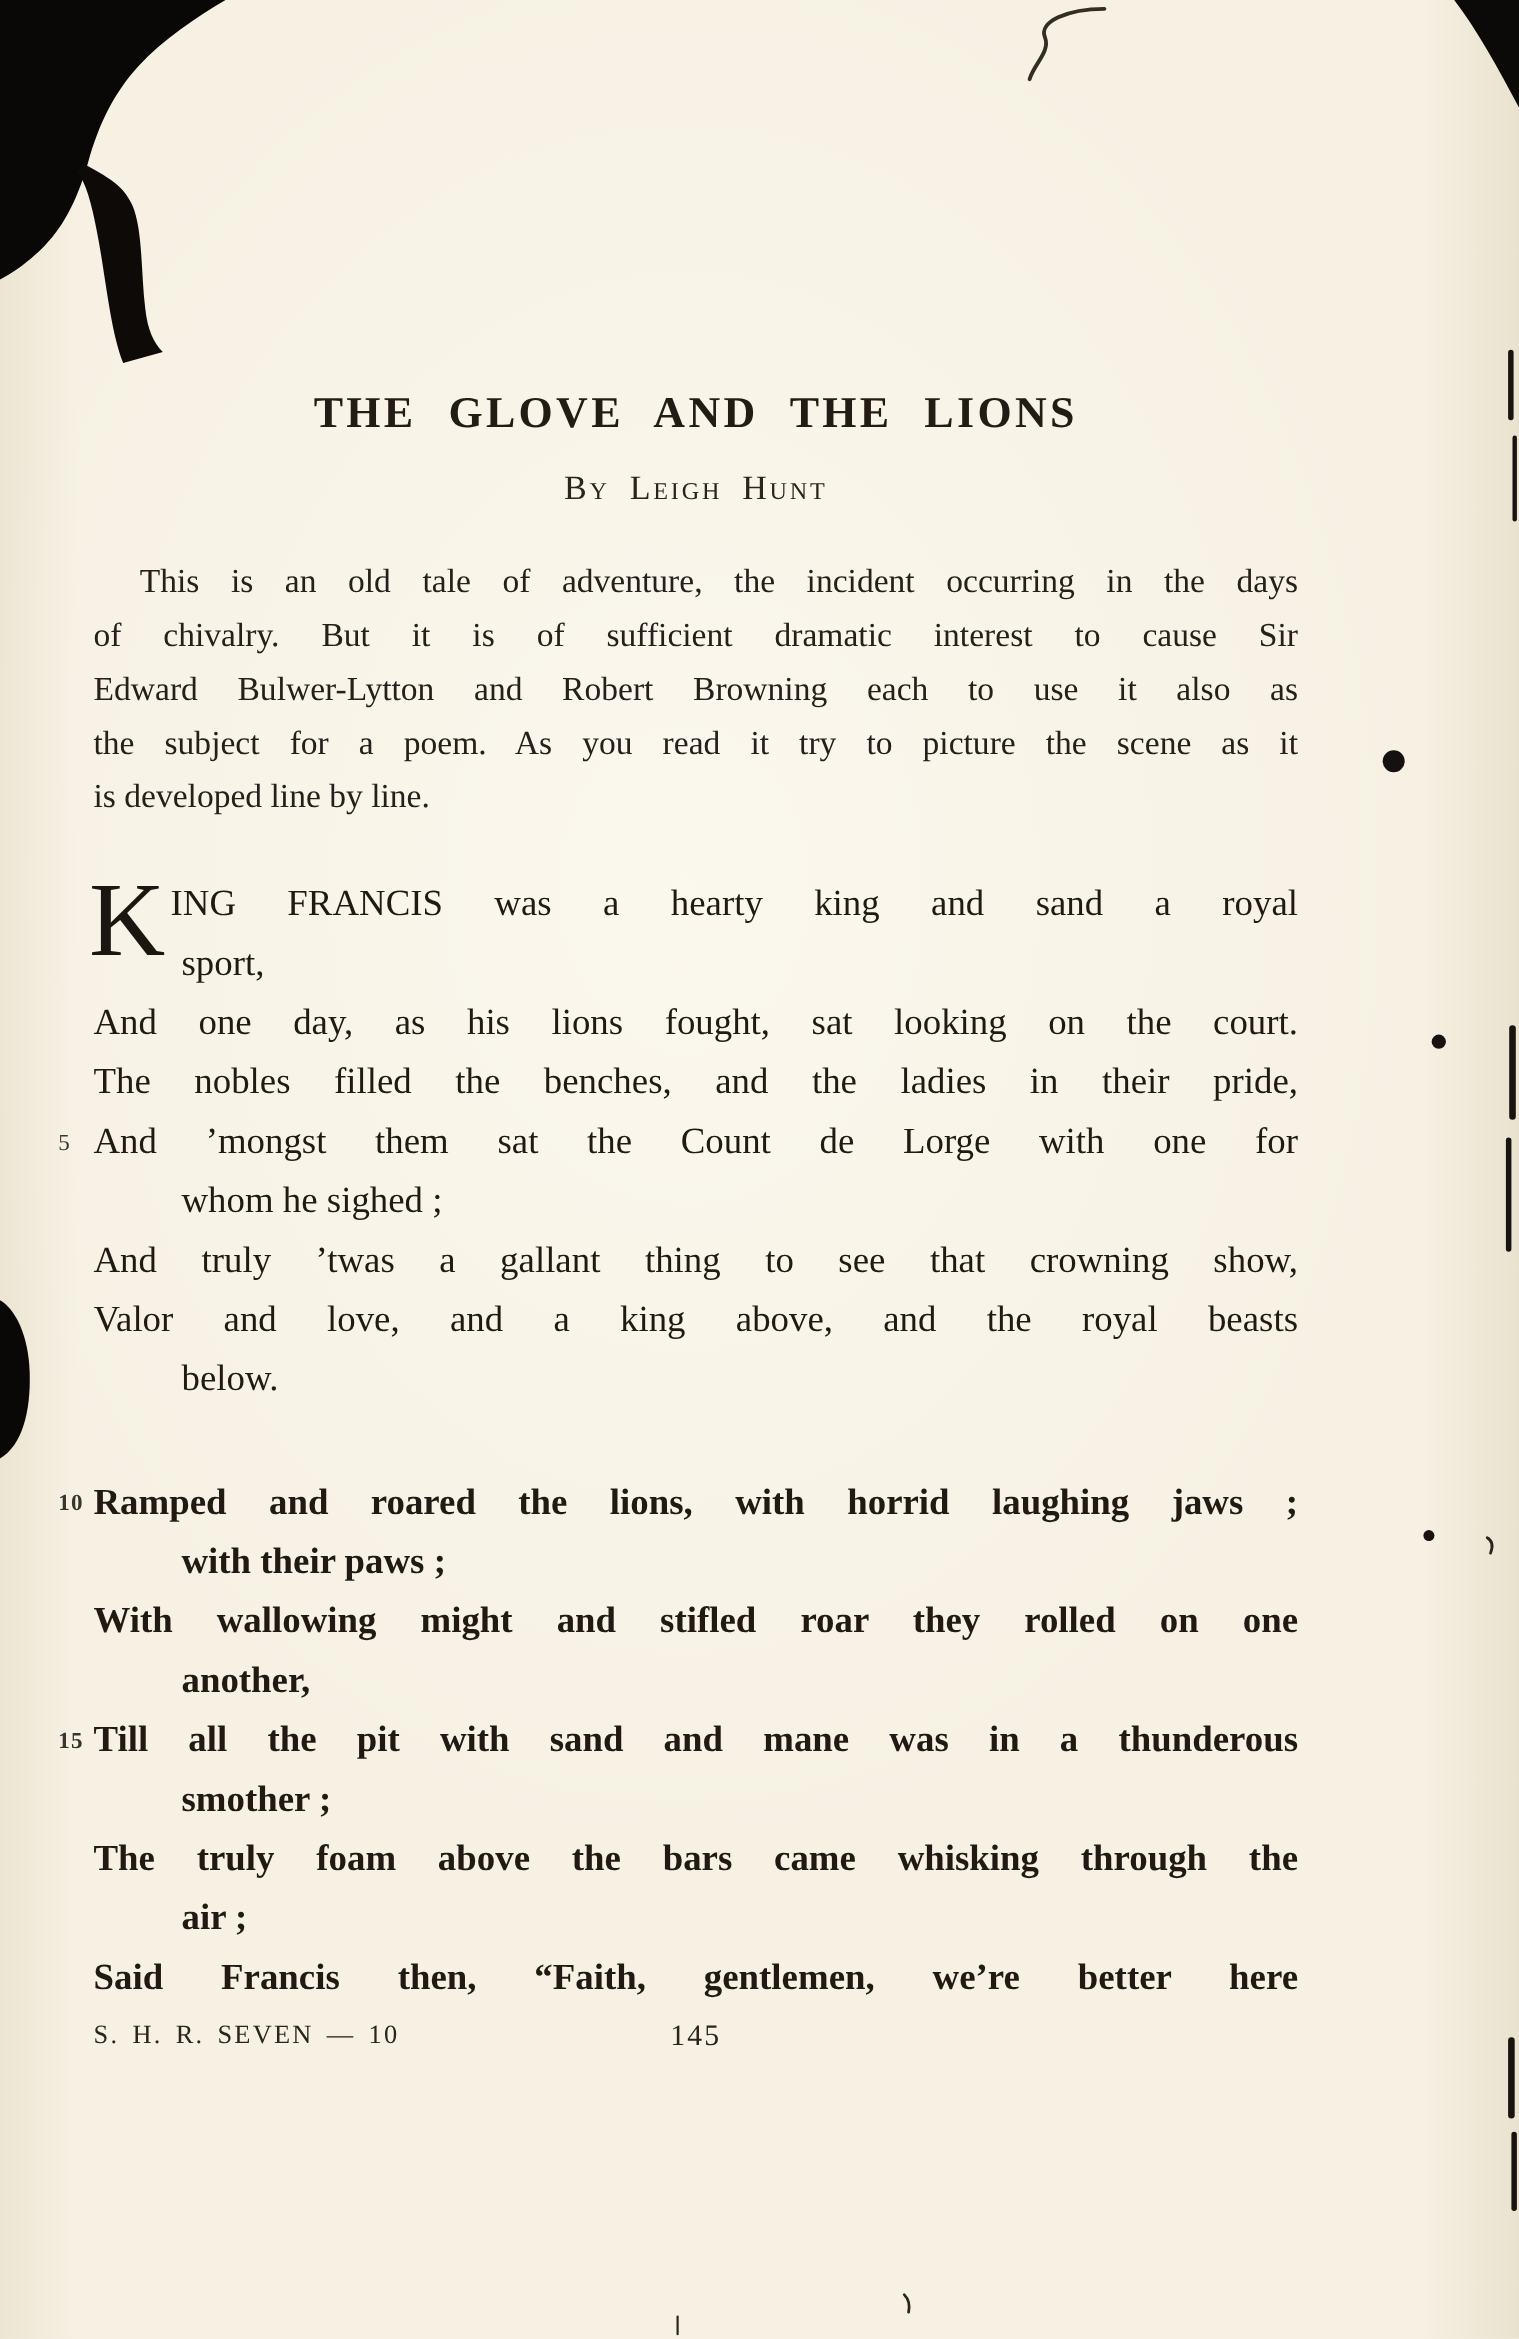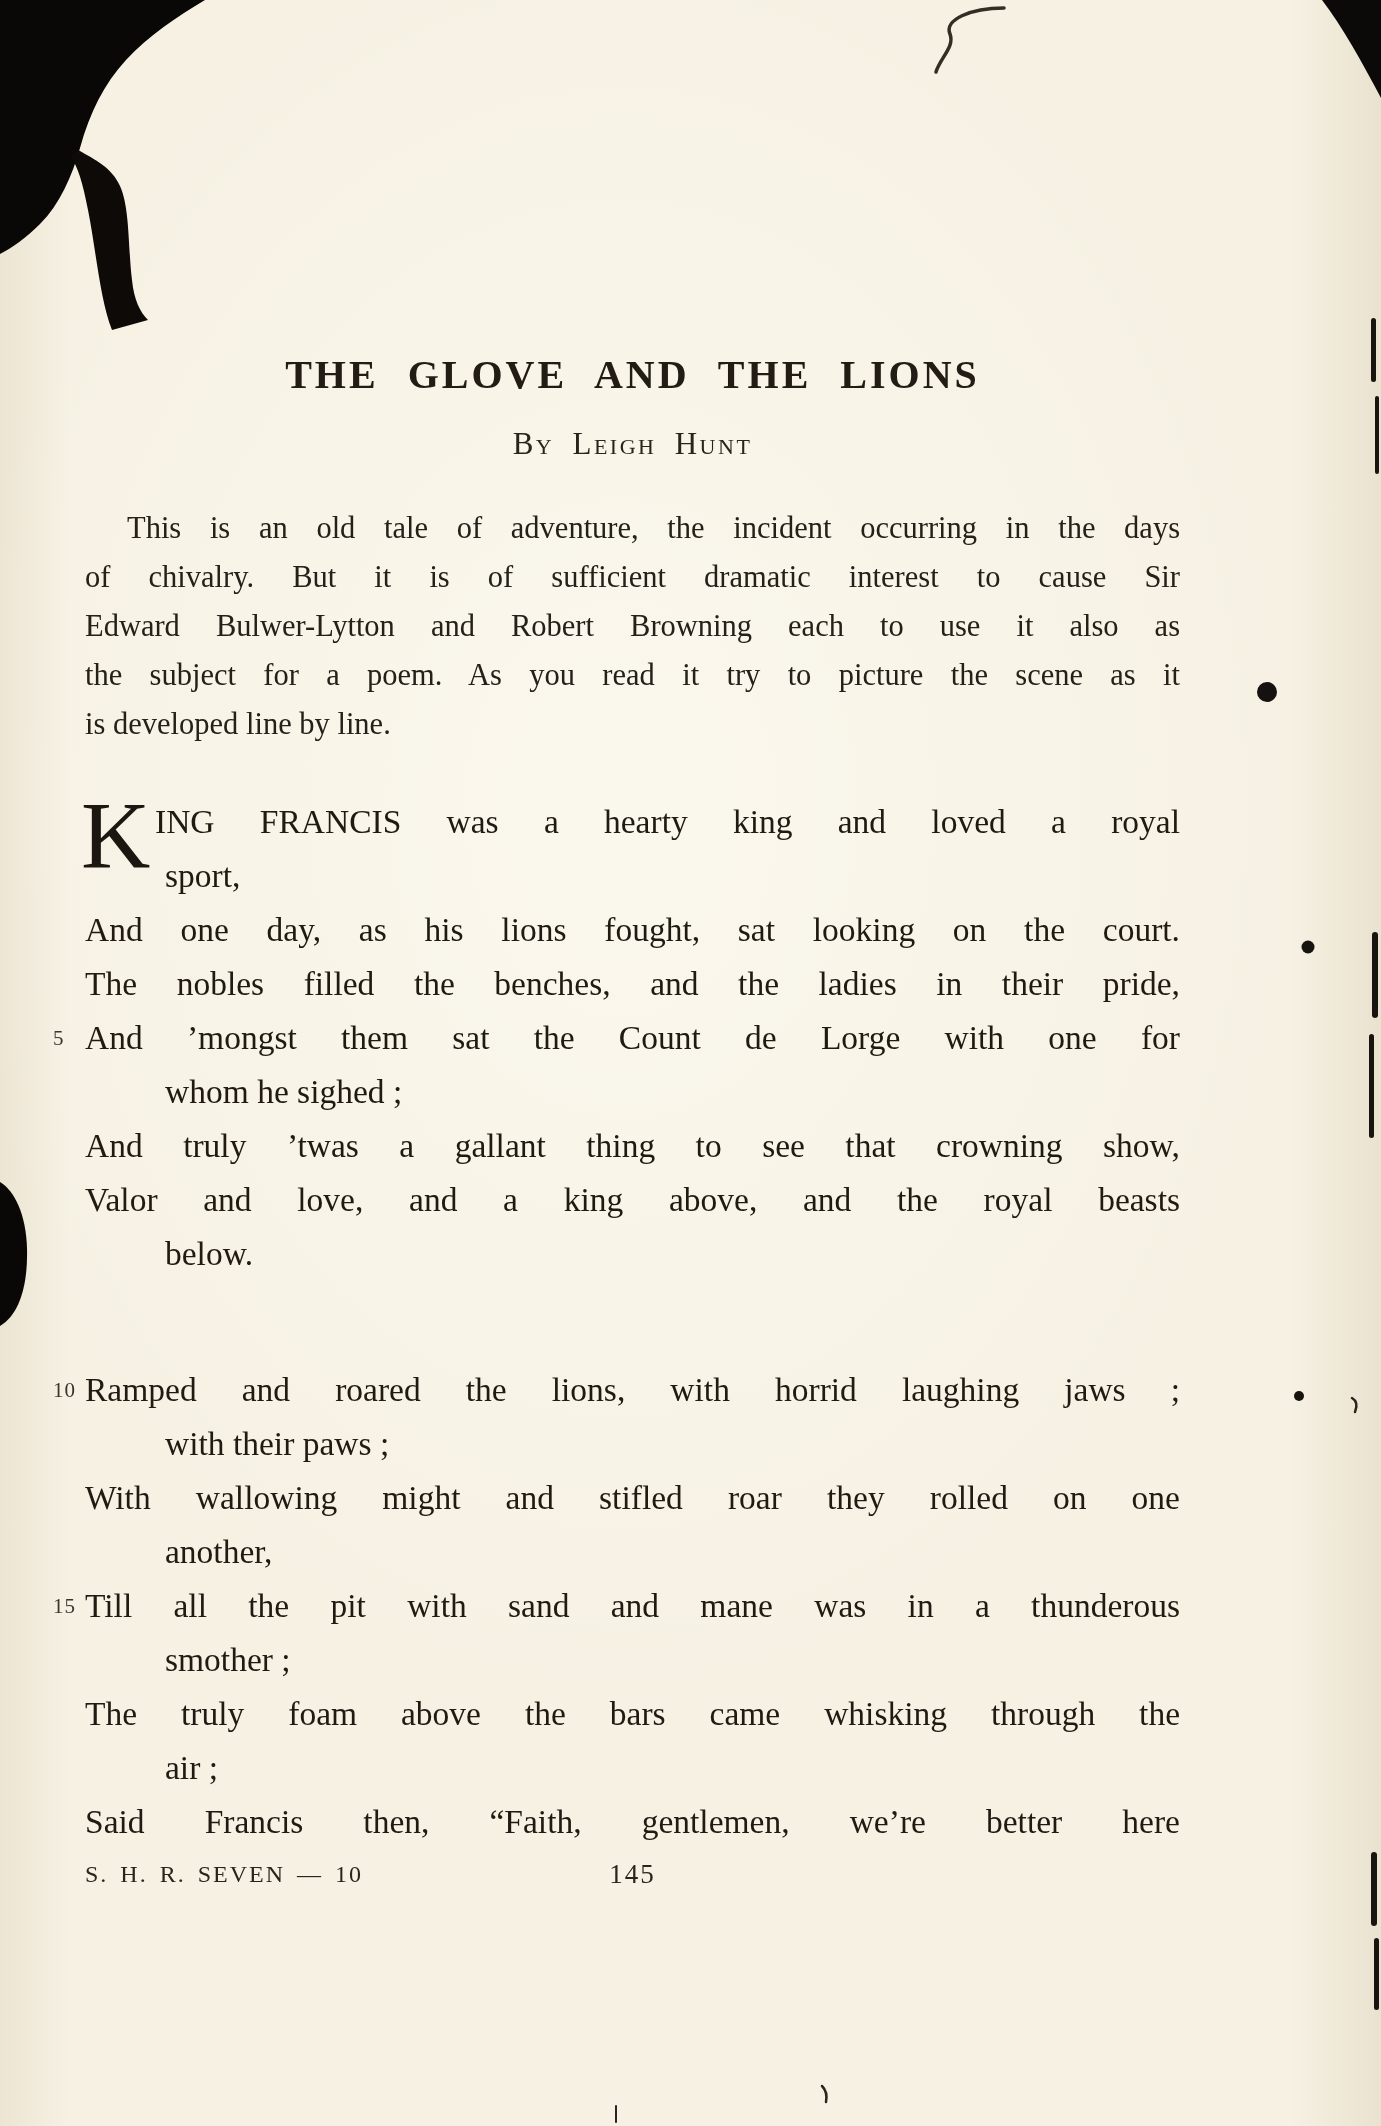--- a/index.html
+++ b/index.html
@@ -23,21 +23,21 @@
   }
   .byline{
     margin-top:28px;text-align:center;font-variant:small-caps;
     font-size:31px;line-height:36px;letter-spacing:2.5px;word-spacing:8px;color:#2a241c;
   }
   .intro{margin-top:42px;font-size:30.5px;color:#26201a;}
   .intro-line{line-height:49px;text-align:justify;text-align-last:justify;text-justify:inter-word;}
   .intro-line.first{text-indent:42px;}
   .intro-line.last{text-align:center;text-align-last:left;}
   .poem{margin-top:46px;font-size:33.5px;color:#201a13;}
-  .stanza + .stanza{margin-top:82px;}
+  .stanza + .stanza{margin-top:58px;font-weight:bold;}
   .pline{position:relative;line-height:54px;}
   .pline.just{text-align:justify;text-align-last:justify;text-justify:inter-word;}
   .pline.cont{padding-left:80px;}
   .pline.has-drop{padding-left:70px;}
   .dropcap{
     position:absolute;left:-4px;top:-7px;
     font-size:96px;line-height:96px;color:#1c1610;
   }
   .lnum{
     position:absolute;left:-32px;top:17px;
@@ -60,21 +60,21 @@
     <div class="intro">
         <div class="intro-line first">This is an old tale of adventure, the incident occurring in the days</div>
         <div class="intro-line">of chivalry. But it is of sufficient dramatic interest to cause Sir</div>
         <div class="intro-line">Edward Bulwer-Lytton and Robert Browning each to use it also as</div>
         <div class="intro-line">the subject for a poem. As you read it try to picture the scene as it</div>
         <div class="intro-line last">is developed line by line.</div>
       </div>
 
     <div class="poem">
       <div class="stanza">
-          <div class="pline just has-drop"><span class="dropcap">K</span><span class="ptext">ING FRANCIS was a hearty king and loved a royal</span></div>
+          <div class="pline just has-drop"><span class="dropcap">K</span><span class="ptext">ING FRANCIS was a hearty king and sand a royal</span></div>
           <div class="pline cont"><span class="ptext">sport,</span></div>
           <div class="pline just"><span class="ptext">And one day, as his lions fought, sat looking on the court.</span></div>
           <div class="pline just"><span class="ptext">The nobles filled the benches, and the ladies in their pride,</span></div>
           <div class="pline just"><span class="lnum">5</span><span class="ptext">And ’mongst them sat the Count de Lorge with one for</span></div>
           <div class="pline cont"><span class="ptext">whom he sighed ;</span></div>
           <div class="pline just"><span class="ptext">And truly ’twas a gallant thing to see that crowning show,</span></div>
           <div class="pline just"><span class="ptext">Valor and love, and a king above, and the royal beasts</span></div>
           <div class="pline cont"><span class="ptext">below.</span></div>
         </div>
       <div class="stanza">

